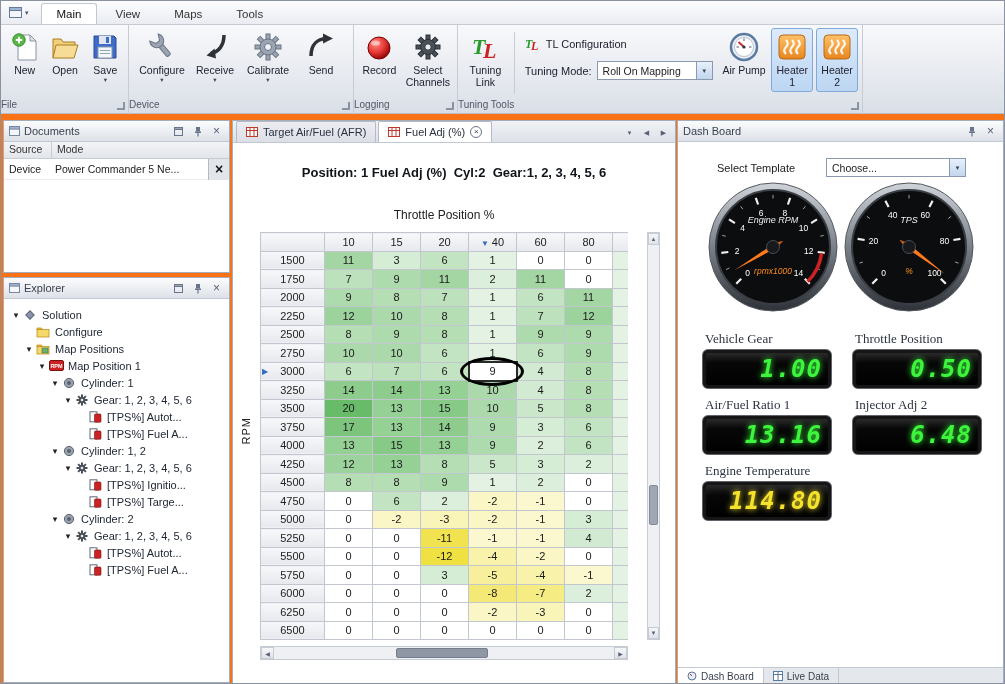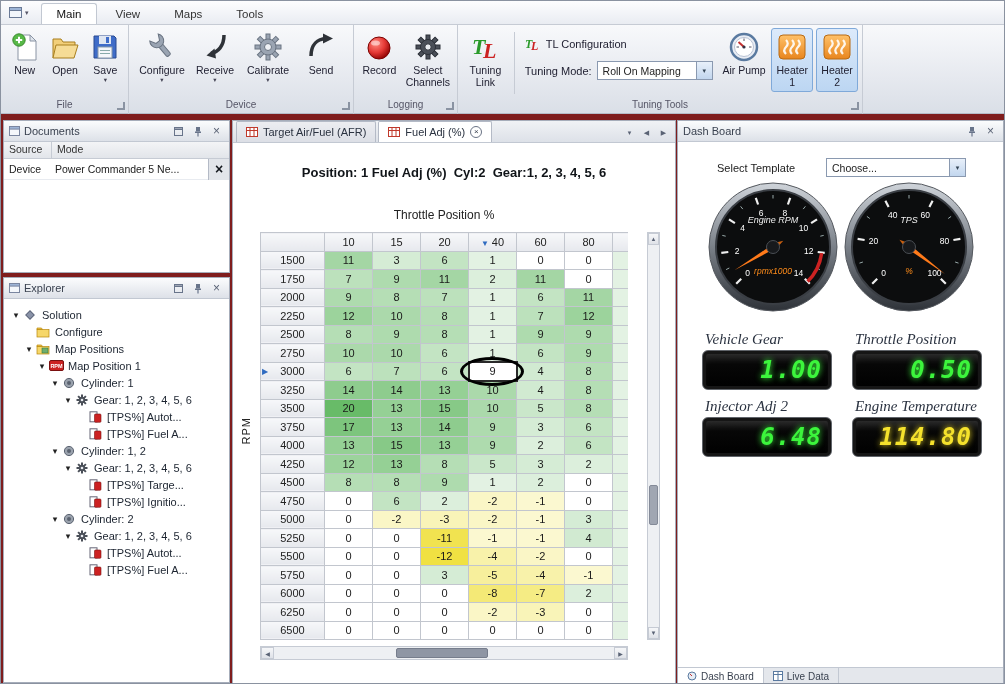--- a/index.html
+++ b/index.html
@@ -1,28 +1,28 @@
 <!DOCTYPE html>
 <html><head>
 <meta charset="utf-8">
 <style>
 *{margin:0;padding:0;box-sizing:border-box}
 html,body{background:#9aa0aa}
-#app{position:relative;width:1005px;height:684px;background:#7f1d1d;font-family:"Liberation Sans","DejaVu Sans",sans-serif;overflow:hidden;border:1px solid #8a92a0}
+#app{position:relative;width:1005px;height:684px;background:#f97316;font-family:"Liberation Sans","DejaVu Sans",sans-serif;overflow:hidden;border:1px solid #8a92a0}
 
 #menubar{position:absolute;left:0;top:0;width:1005px;height:24px;background:linear-gradient(#fdfdfe,#e9ecf2);border-bottom:1px solid #c6cbd4;display:flex;align-items:flex-end}
 .qa{display:flex;align-items:center;gap:3px;padding:0 12px 0 8px;height:100%}
 .qa-arrow{font-size:7px;color:#556}
 .menu-tab{height:21px;line-height:21px;padding:0 15px;font-size:11.5px;color:#333;margin-right:2px;border:1px solid transparent;border-bottom:none;border-radius:3px 3px 0 0}
 .menu-tab.active{background:#fff;border-color:#c2c8d2;color:#111}
 
 #ribbon{position:absolute;left:0;top:24px;width:1005px;height:89px;background:linear-gradient(#f8f9fb,#e6e9ef 60%,#dadfe7);border-bottom:1px solid #b6bcc8}
 .rgroup{position:absolute;top:0;height:89px;border-right:1px solid #c6cbd4}
 .rgroup-body{display:flex;align-items:flex-start;padding:3px 4px 0 5px;gap:3px;height:71px}
-.rgroup-footer{position:absolute;left:0;right:0;bottom:0;height:17px;font-size:10px;color:#556;text-align:center;line-height:16px}
+.rgroup-footer{position:absolute;left:0;right:0;bottom:0;height:17px;font-size:10px;color:#556;line-height:16px}
 .launcher{position:absolute;right:3px;bottom:4px;width:8px;height:8px;border-right:2px solid #8a93a2;border-bottom:2px solid #8a93a2}
 .rbtn{width:46px;min-height:64px;display:flex;flex-direction:column;align-items:center;gap:1px;padding-top:2px;border:1px solid transparent;border-radius:3px}
 .rbtn .ricon{width:32px;height:32px;display:block;flex:none}
 .rlabel{font-size:10.5px;color:#223;text-align:center;line-height:1.15}
 .dropmark{font-size:6.5px;color:#445;line-height:6px}
 .rbtn.toggled{background:linear-gradient(#dceafb,#bcd6f2);border-color:#7fa9d9}
 .vdivider{width:1px;height:62px;background:#c6cbd4;margin:4px 3px 0 3px;flex:none}
 .tlconf{display:flex;flex-direction:column;gap:10px;padding:9px 4px 0 4px;width:196px;flex:none}
 .tlrow{display:flex;align-items:center;gap:5px;font-size:11px;color:#223;white-space:nowrap}
 .combo{height:19px;background:#fff;border:1px solid #8a99b0;display:flex;align-items:center}
@@ -79,21 +79,21 @@
 .sb-left{left:0;top:0;width:13px;height:12px}
 .sb-right{right:0;top:0;width:13px;height:12px}
 .thumb-h{position:absolute;left:37%;top:1px;width:92px;height:10px;background:#8f96a4;border:1px solid #767d8c;border-radius:2px}
 
 #dashboard{left:676px;top:119px;width:327px;height:565px}
 #select-template-label{position:absolute;left:39px;top:41px;font-size:11px;color:#222}
 #template-combo{position:absolute;left:148px;top:37px;width:140px}
 #gauges{position:absolute;left:9px;top:60px;width:307px;display:flex;justify-content:center;gap:4px}
 .gauge{width:132px;height:132px}
 #readouts{position:absolute;left:24px;top:210px;width:280px;display:grid;grid-template-columns:1fr 1fr;column-gap:20px;row-gap:8px}
-.ro-label{font-family:"Liberation Serif","DejaVu Serif",serif;font-style:italic;font-size:15px;color:#2a3240;padding:0 0 2px 3px;white-space:nowrap;overflow:hidden}
+.ro-label{font-family:"Liberation Serif","DejaVu Serif",serif;font-size:13px;color:#2a3240;padding:0 0 2px 3px;white-space:nowrap;overflow:hidden}
 .ro-display{height:40px;background:linear-gradient(#242424,#070707 35%,#000);border:1px solid #60646a;border-radius:6px;box-shadow:inset 0 0 0 3px #161616,inset 0 6px 8px rgba(255,255,255,.08);display:flex;align-items:center;justify-content:flex-end;padding-right:9px}
 .lcd{font-family:"DejaVu Sans Mono",monospace;font-weight:bold;font-style:italic;font-size:24px;letter-spacing:1px}
 #dash-tabs{position:absolute;left:0;bottom:0;width:100%;height:17px;background:#e4e7ec;border-top:1px solid #c2c8d2;display:flex}
 .dtab{display:flex;align-items:center;gap:4px;padding:0 9px;font-size:10px;color:#3a4250;border-right:1px solid #c2c8d2}
 .dtab.active{background:#fff}
 </style>
 </head>
 <body>
 
 <div id="app">
@@ -499,31 +499,31 @@
           <span class="tlabel">Gear: 1, 2, 3, 4, 5, 6</span>
         </div>
         <div class="tree-item" style="padding-left:69px">
           <span class="tw"></span>
           <span class="ticon">
             <svg width="13" height="12" viewBox="0 0 13 12">
               <rect x="1" y="0.8" width="7" height="10" fill="#fff" stroke="#667"></rect>
               <rect x="5.5" y="3" width="6.5" height="8.3" rx="1" fill="#cc2222" stroke="#7a1010" stroke-width="0.6"></rect>
             </svg>
           </span>
-          <span class="tlabel">[TPS%] Targe...</span>
+          <span class="tlabel">[TPS%] Ignitio...</span>
         </div>
         <div class="tree-item" style="padding-left:69px">
           <span class="tw"></span>
           <span class="ticon">
             <svg width="13" height="12" viewBox="0 0 13 12">
               <rect x="1" y="0.8" width="7" height="10" fill="#fff" stroke="#667"></rect>
               <rect x="5.5" y="3" width="6.5" height="8.3" rx="1" fill="#cc2222" stroke="#7a1010" stroke-width="0.6"></rect>
             </svg>
           </span>
-          <span class="tlabel">[TPS%] Ignitio...</span>
+          <span class="tlabel">[TPS%] Targe...</span>
         </div>
         <div class="tree-item" style="padding-left:43px">
           <span class="tw">▾</span>
           <span class="ticon">
             <svg width="12" height="12" viewBox="0 0 12 12">
               <circle cx="6" cy="6" r="4.6" fill="#9aa2ad" stroke="#5a6270"></circle>
               <circle cx="6" cy="6" r="2" fill="#5a6270"></circle>
             </svg>
           </span>
           <span class="tlabel">Cylinder: 2</span>
@@ -938,20 +938,26 @@
             <span class="lcd" style="color:#3cf53c;text-shadow:0 0 6px #3cf53c">1.00</span>
           </div>
         </div>
         <div class="ro">
           <div class="ro-label">Throttle Position</div>
           <div class="ro-display">
             <span class="lcd" style="color:#3cf53c;text-shadow:0 0 6px #3cf53c">0.50</span>
           </div>
         </div>
         <div class="ro">
+          <div class="ro-label">Air/Fuel Ratio 1</div>
+          <div class="ro-display">
+            <span class="lcd" style="color:#3cf53c;text-shadow:0 0 6px #3cf53c">13.16</span>
+          </div>
+        </div>
+        <div class="ro">
           <div class="ro-label">Injector Adj 2</div>
           <div class="ro-display">
             <span class="lcd" style="color:#3cf53c;text-shadow:0 0 6px #3cf53c">6.48</span>
           </div>
         </div>
         <div class="ro">
           <div class="ro-label">Engine Temperature</div>
           <div class="ro-display">
             <span class="lcd" style="color:#f5e22c;text-shadow:0 0 6px #f5e22c">114.80</span>
           </div>

